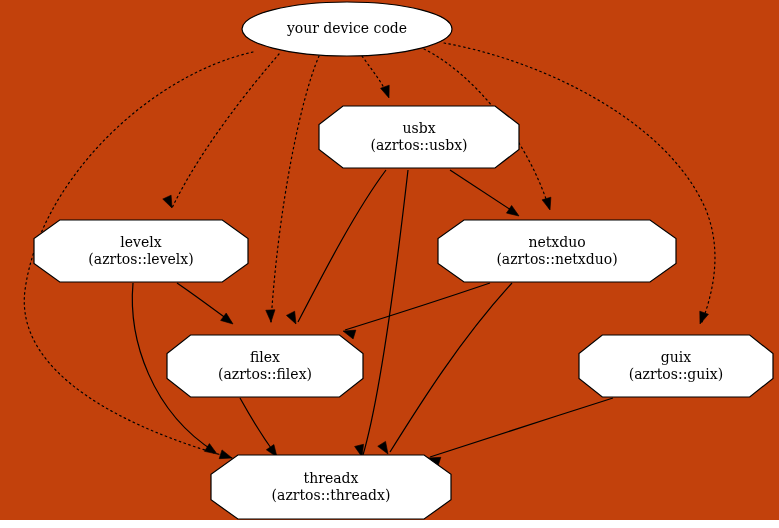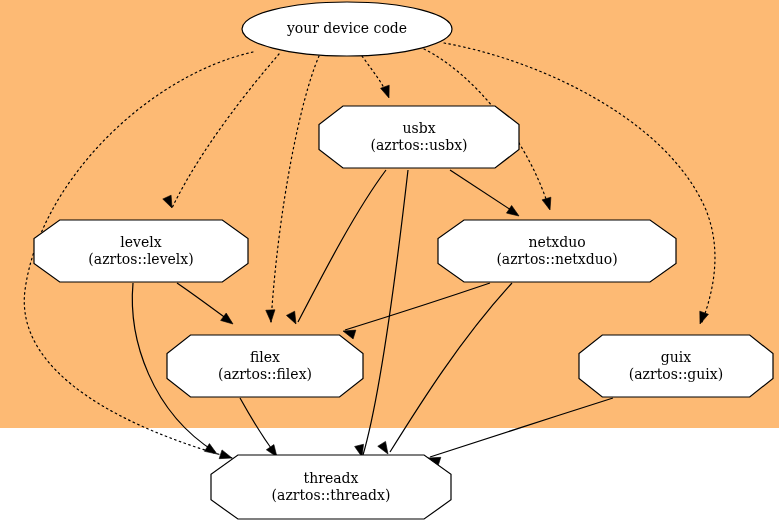--- a/index.html
+++ b/index.html
@@ -10,22 +10,22 @@
   }
   body {
     width: 779px;
     height: 528px;
     overflow: hidden;
     font-family: "DejaVu Serif", "Liberation Serif", serif;
   }
   #graph-root {
     position: relative;
     width: 779px;
-    height: 428px;
-    background: #fdba74;
+    height: 520px;
+    background: #c2410c;
   }
   svg#graph-canvas {
     display: block;
     width: 779px;
     height: 528px;
   }
   .node-shape {
     fill: #ffffff;
     stroke: #000000;
     stroke-width: 1.2;

